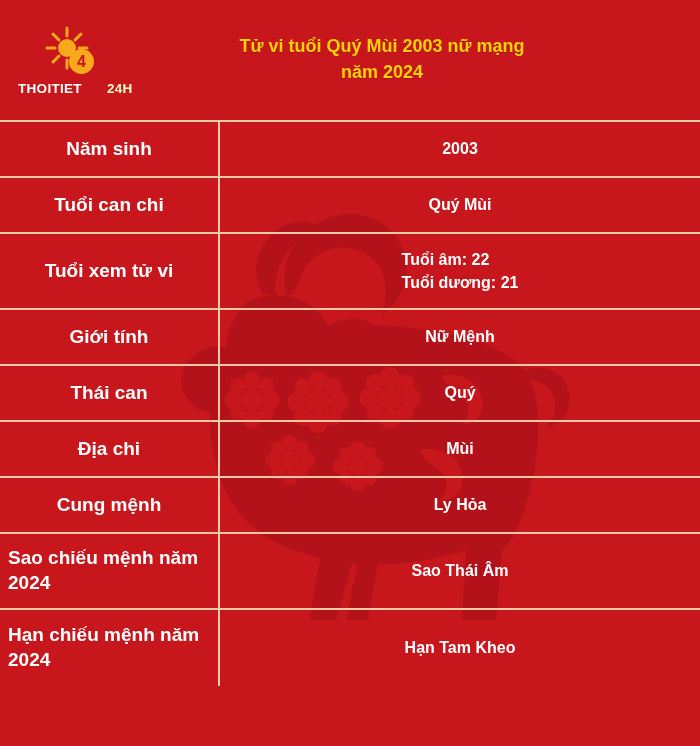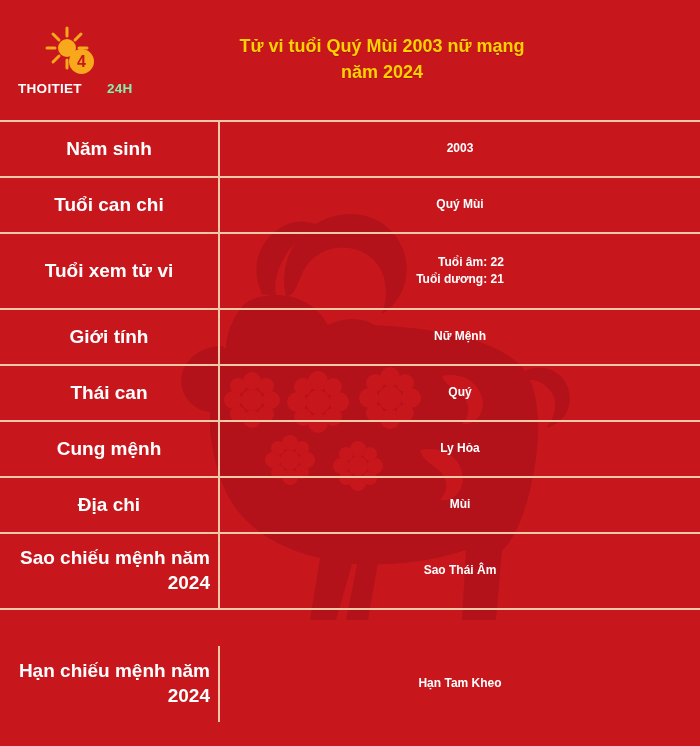--- a/index.html
+++ b/index.html
@@ -68,21 +68,21 @@
     line-height: 25px;
     text-align: center;
     font-family: "Liberation Sans", sans-serif;
   }
   .logo-text {
     font-size: 13.5px;
     font-weight: bold;
     letter-spacing: .3px;
     white-space: nowrap;
   }
-  .logo-text .hl { color: #86efac; margin-left: 25px; }
+  .logo-text .hl { color: #fef9c3; margin-left: 25px; }
 
   .title {
     flex: 1;
     text-align: center;
     color: #ffd100;
     font-size: 18px;
     font-weight: bold;
     line-height: 1.42;
     padding-right: 40px;
     text-shadow: 0 1px 0 rgba(0,0,0,.15);
@@ -92,40 +92,40 @@
   .table {
     position: relative;
     z-index: 2;
     border-top: 2px solid #f0c9a8;
   }
   .row {
     display: flex;
     align-items: stretch;
     border-bottom: 2px solid #f0c9a8;
   }
-  .row:last-child { border-bottom: none; margin-top: 36px; }
+  .row:last-child { border-bottom: none; }
   .cell-label,
   .cell-value {
     display: flex;
     align-items: center;
     justify-content: center;
-    text-align: right;
+    text-align: left;
     color: #fff;
     padding: 10px 8px;
   }
   .cell-label {
     flex: 0 0 220px;
     border-right: 2px solid #f0c9a8;
     font-size: 19px;
     font-weight: bold;
     line-height: 1.3;
   }
   .cell-value {
     flex: 1;
-    font-size: 12px;
+    font-size: 16px;
     line-height: 1.45;
     font-weight: bold;
   }
   .cell-value span { display: block; }
   .h-56 { min-height: 56px; }
   .h-76 { min-height: 76px; }
 </style>
 </head>
 <body>
 
@@ -276,30 +276,30 @@
 
 
     <div class="row h-56">
       <div class="cell-label">Thái can</div>
       <div class="cell-value">
         <span>Quý</span>
       </div>
     </div>
 
     <div class="row h-56">
+      <div class="cell-label">Địa chi</div>
+      <div class="cell-value">
+        <span>Mùi</span>
+      </div>
+    </div>
+
+    <div class="row h-56">
       <div class="cell-label">Cung mệnh</div>
       <div class="cell-value">
         <span>Ly Hỏa</span>
-      </div>
-    </div>
-
-    <div class="row h-56">
-      <div class="cell-label">Địa chi</div>
-      <div class="cell-value">
-        <span>Mùi</span>
       </div>
     </div>
 
     <div class="row h-76">
       <div class="cell-label">Sao chiếu mệnh năm 2024</div>
       <div class="cell-value">
         <span>Sao Thái Âm</span>
       </div>
     </div>
 

